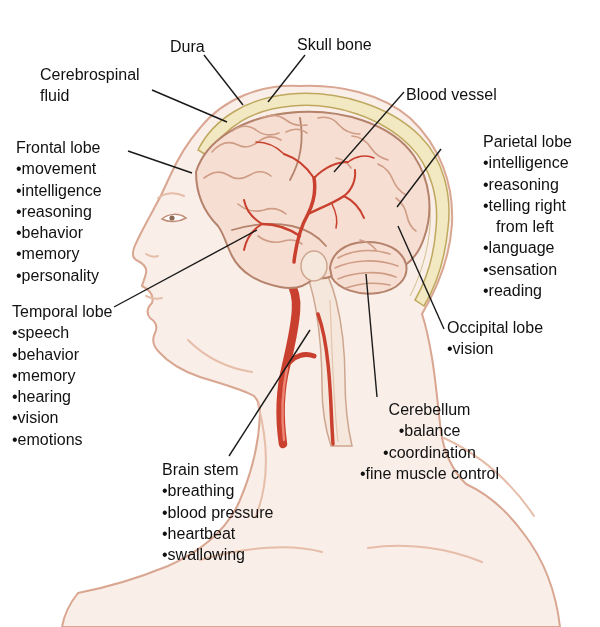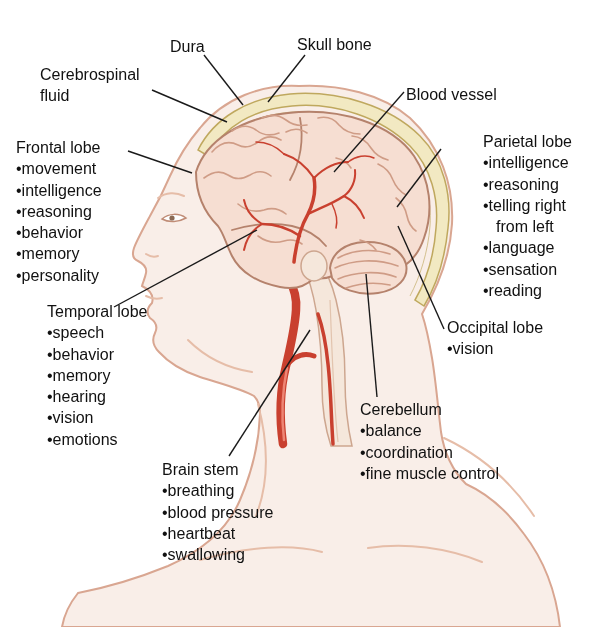--- a/index.html
+++ b/index.html
@@ -221,40 +221,40 @@
     <ul class="label-items">
         <li>intelligence</li>
         <li>reasoning</li>
         <li>telling right from left</li>
         <li>language</li>
         <li>sensation</li>
         <li>reading</li>
       </ul>
   </div>
 
-  <div class="label-group" style="left:12px;top:301px;margin-left:35px;">
+  <div class="label-group" style="left:12px;top:301px;">
     <div class="label-title">Temporal lobe</div>
     <ul class="label-items">
         <li>speech</li>
         <li>behavior</li>
         <li>memory</li>
         <li>hearing</li>
         <li>vision</li>
         <li>emotions</li>
       </ul>
   </div>
 
   <div class="label-group" style="left:447px;top:317px;">
     <div class="label-title">Occipital lobe</div>
     <ul class="label-items">
         <li>vision</li>
       </ul>
   </div>
 
-  <div class="label-group" style="left:360px;top:399px;">
+  <div class="label-group" style="left:360px;top:399px;text-align:center;">
     <div class="label-title">Cerebellum</div>
     <ul class="label-items">
         <li>balance</li>
         <li>coordination</li>
         <li>fine muscle control</li>
       </ul>
   </div>
 
   <div class="label-group" style="left:162px;top:459px;">
     <div class="label-title">Brain stem</div>

